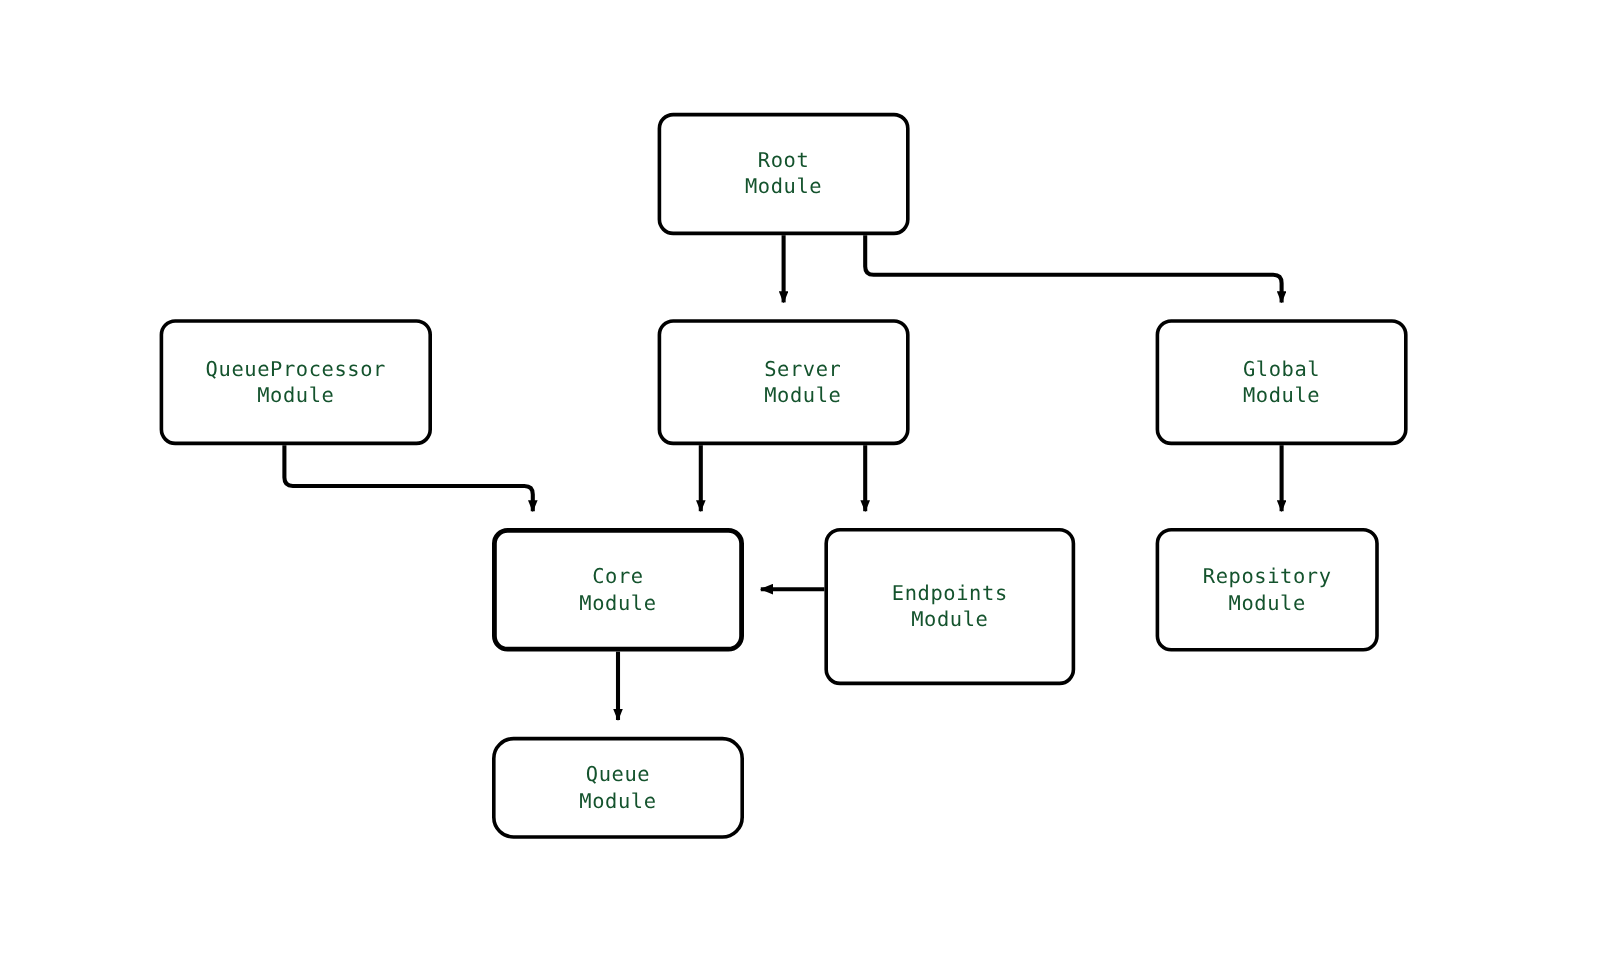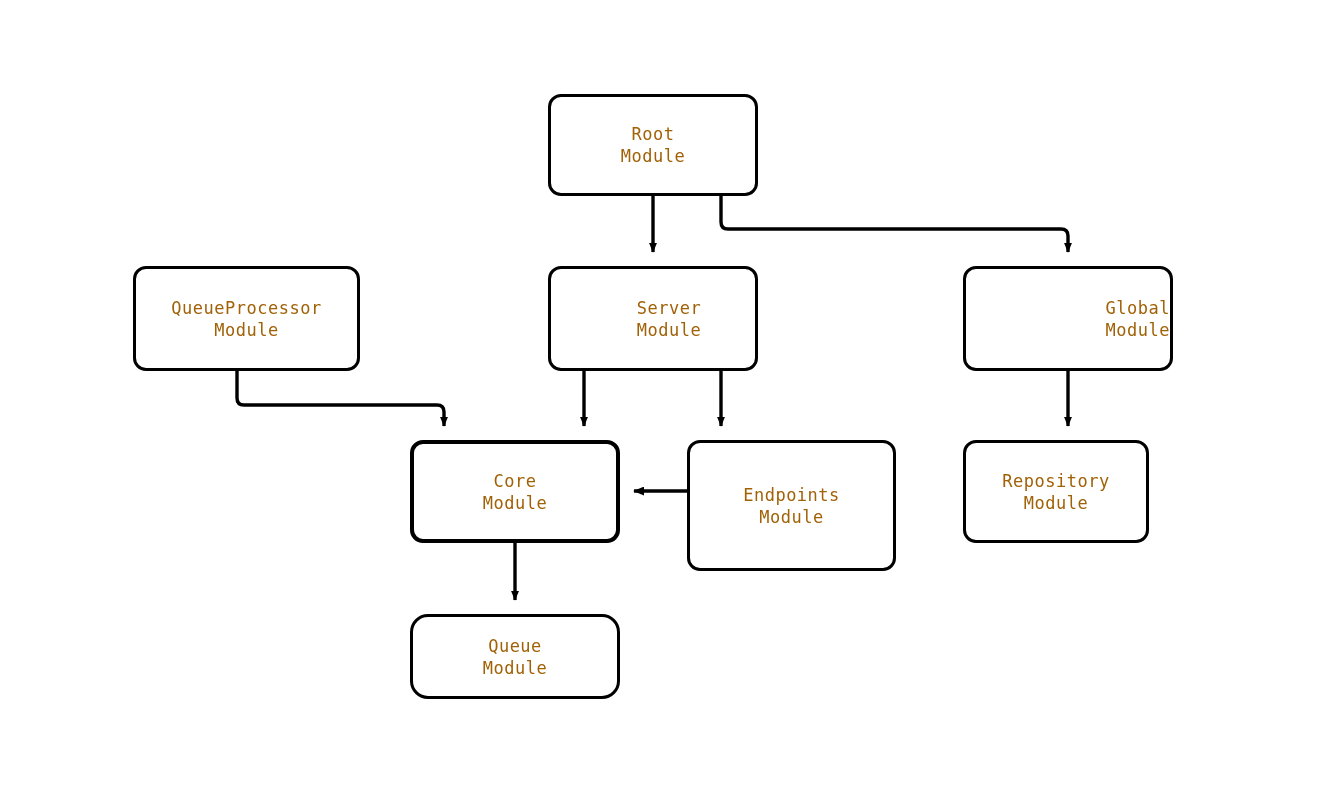--- a/index.html
+++ b/index.html
@@ -30,21 +30,21 @@
     position: absolute;
     box-sizing: border-box;
     background: #ffffff;
     border: 3px solid #000000;
     border-radius: 13px;
     display: flex;
     flex-direction: column;
     align-items: center;
     justify-content: center;
     text-align: center;
-    color: #a16207;
+    color: #14532d;
     font-family: "DejaVu Sans Mono", "Liberation Mono", monospace;
     font-size: 17px;
     line-height: 22px;
     letter-spacing: 0.5px;
     z-index: 2;
   }
   .node.emphasis {
     border-width: 4px;
     align-items: center;
   }
@@ -93,21 +93,21 @@
   <div class="node" id="node-queueprocessor" style="left: 133px; top: 266px; width: 227px; height: 105px;">
     <span class="node-line">QueueProcessor</span>
     <span class="node-line">Module</span>
   </div>
 
   <div class="node" id="node-server" style="left: 548px; top: 266px; width: 210px; height: 105px; padding-left: 32px;">
     <span class="node-line">Server</span>
     <span class="node-line">Module</span>
   </div>
 
-  <div class="node" id="node-global" style="left: 963px; top: 266px; width: 210px; height: 105px; align-items: flex-end;">
+  <div class="node" id="node-global" style="left: 963px; top: 266px; width: 210px; height: 105px;">
     <span class="node-line">Global</span>
     <span class="node-line">Module</span>
   </div>
 
   <div class="node emphasis" id="node-core" style="left: 410px; top: 440px; width: 210px; height: 103px;">
     <span class="node-line">Core</span>
     <span class="node-line">Module</span>
   </div>
 
   <div class="node" id="node-endpoints" style="left: 687px; top: 440px; width: 209px; height: 131px;">

